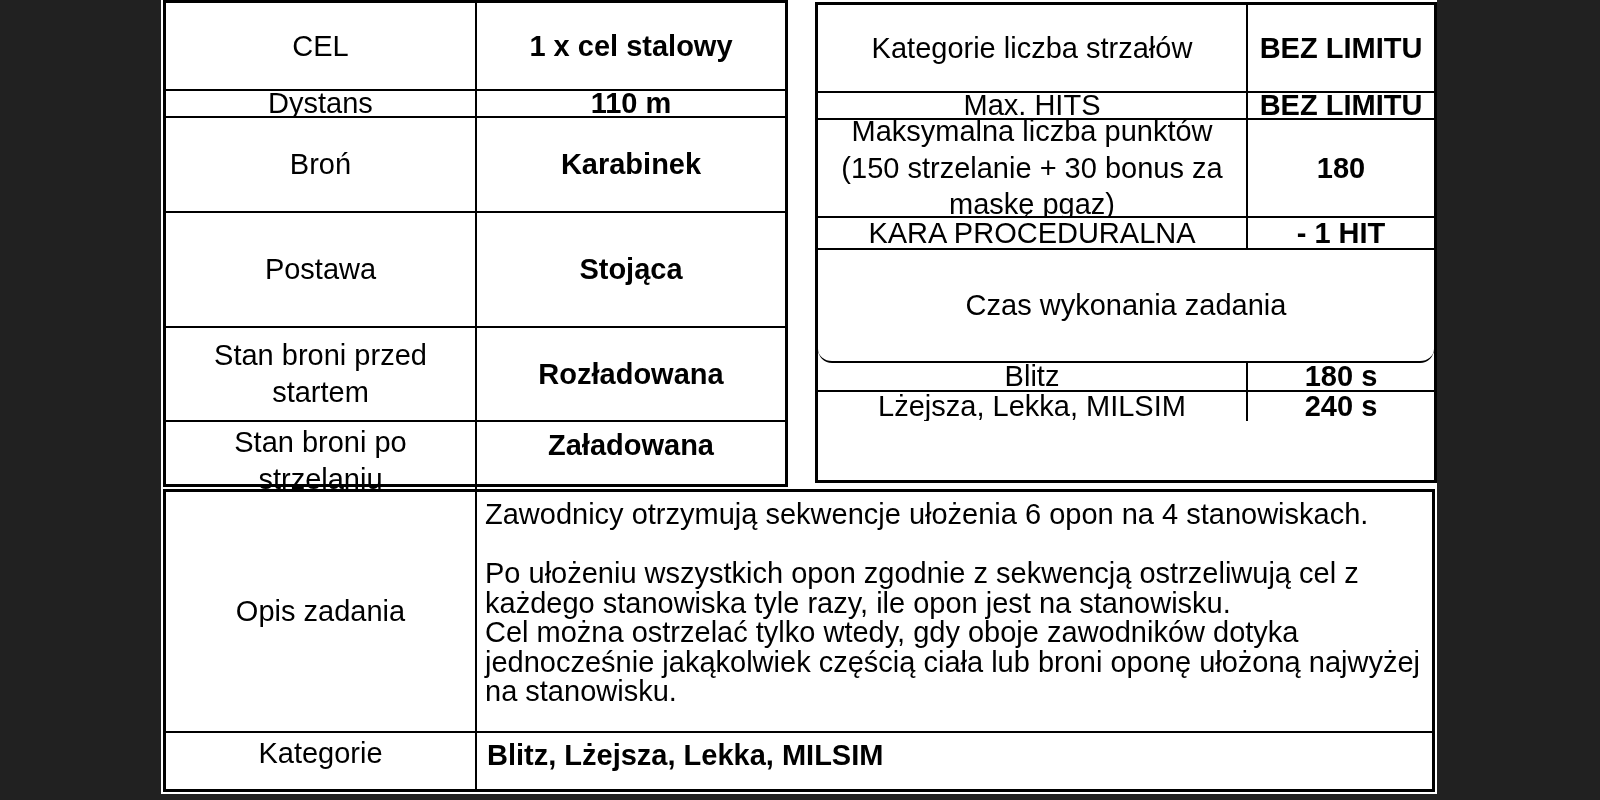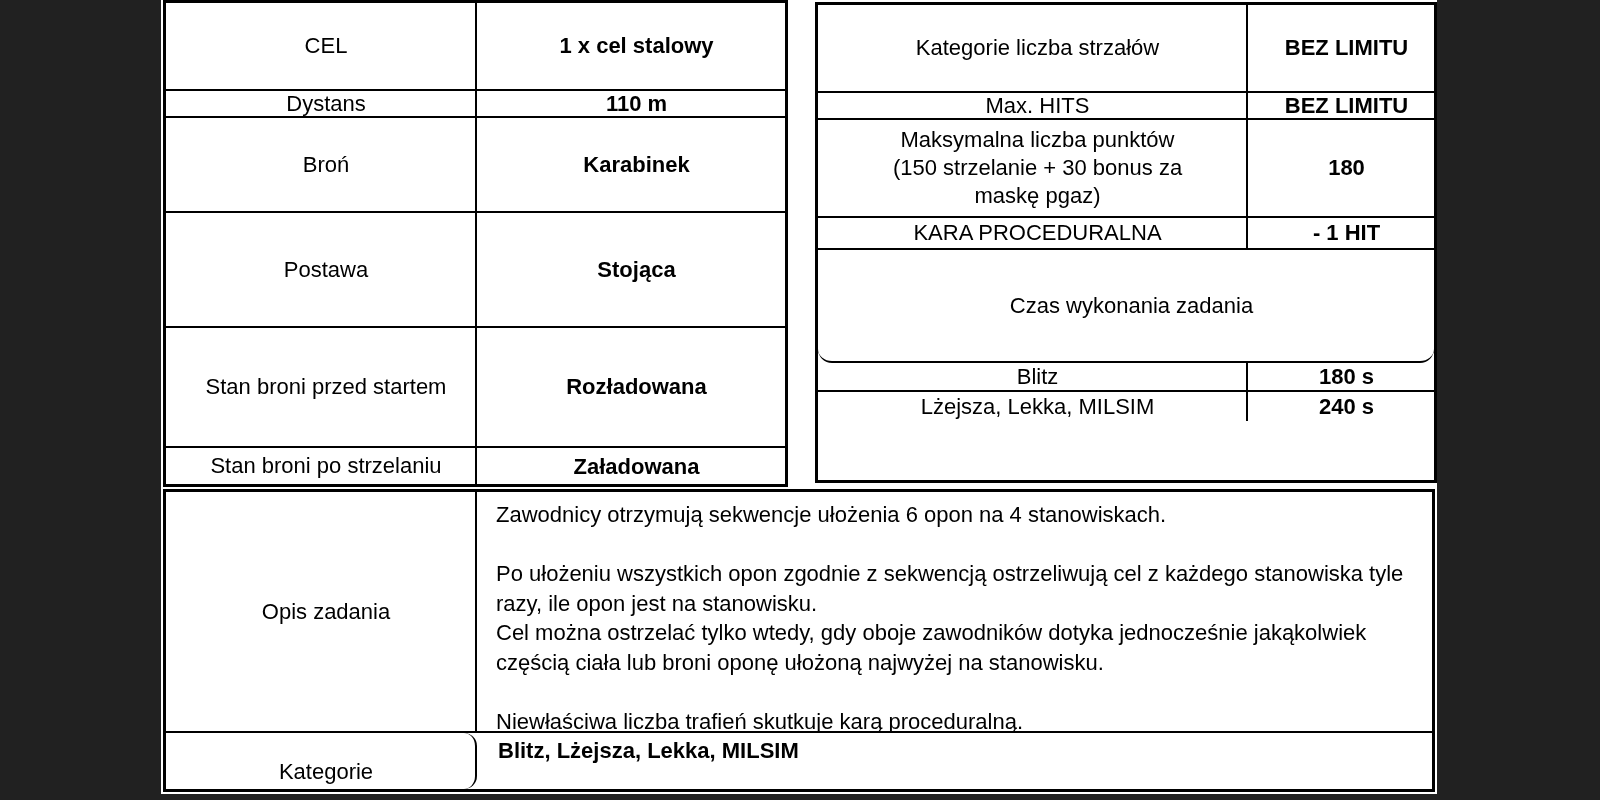--- a/index.html
+++ b/index.html
@@ -21,40 +21,40 @@
 
   .row { display:grid; border-bottom:2px solid #000; }
   .row:last-child { border-bottom:none; }
   .row-spec   { grid-template-columns:311px 1fr; }
   .row-rules  { grid-template-columns:430px 1fr; }
   .row-detail { grid-template-columns:311px 1fr; }
   .row-merged { grid-template-columns:1fr;border-radius:14px; }
 
   .cell {
     display:flex; align-items:center; justify-content:center;
-    text-align:center; font-size:22px; line-height:1.27;
-    white-space:pre-line; padding:2px 6px; overflow:hidden;margin-left:11px;
+    text-align:center; font-size:29px; line-height:1.27;
+    white-space:pre-line; padding:2px 6px; overflow:hidden;
   }
   .lbl { border-right:2px solid #000; font-weight:400; }
   .val { font-weight:700; }
   .merged-cell { border-right:none; }
 
   
   .desc {
     justify-content:flex-start; align-items:flex-start;
     text-align:left; padding:8px 8px; line-height:29.5px;border-radius:8px;
   }
   
-  .kat-lbl { align-items:flex-end; padding-bottom:3px;border-radius:13px; }
+  .kat-lbl { align-items:flex-end; padding-bottom:17px; }
   .kat-val { justify-content:flex-start; align-items:flex-start;
              text-align:left; padding:4px 10px; }
 
   
   .h88{height:88px}.h27{height:27px}.h95{height:95px}.h115{height:115px}
-  .h94{height:120px}.h98{height:98px}.h32{height:32px}.h113{height:113px}
+  .h94{height:94px}.h98{height:98px}.h32{height:32px}.h113{height:113px}
   .h29{height:29px}.h241{height:241px}.hflex{flex:1 1 auto}
   .tbl{display:flex;flex-direction:column}
   .row{flex:0 0 auto}
   .row.hflex{flex:1 1 auto}
 </style>
 </head>
 <body>
 
 <div class="page">
 

